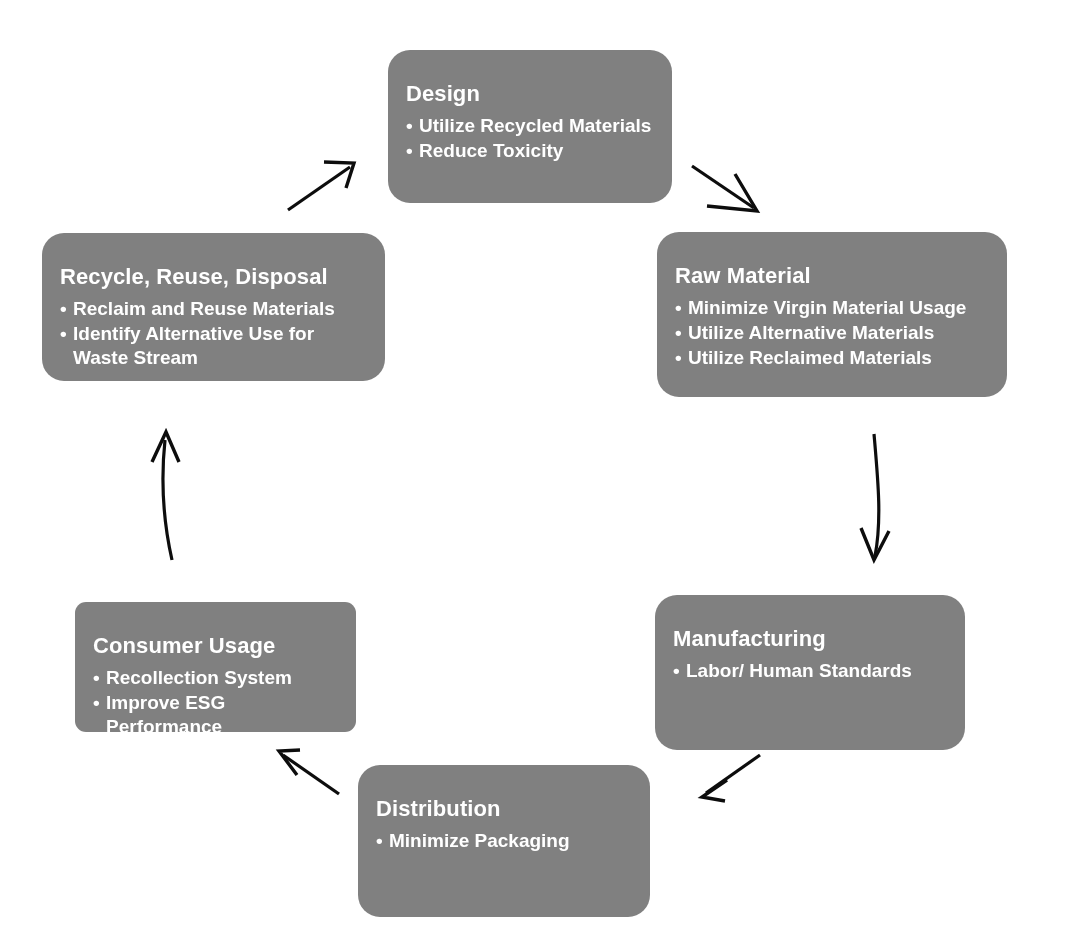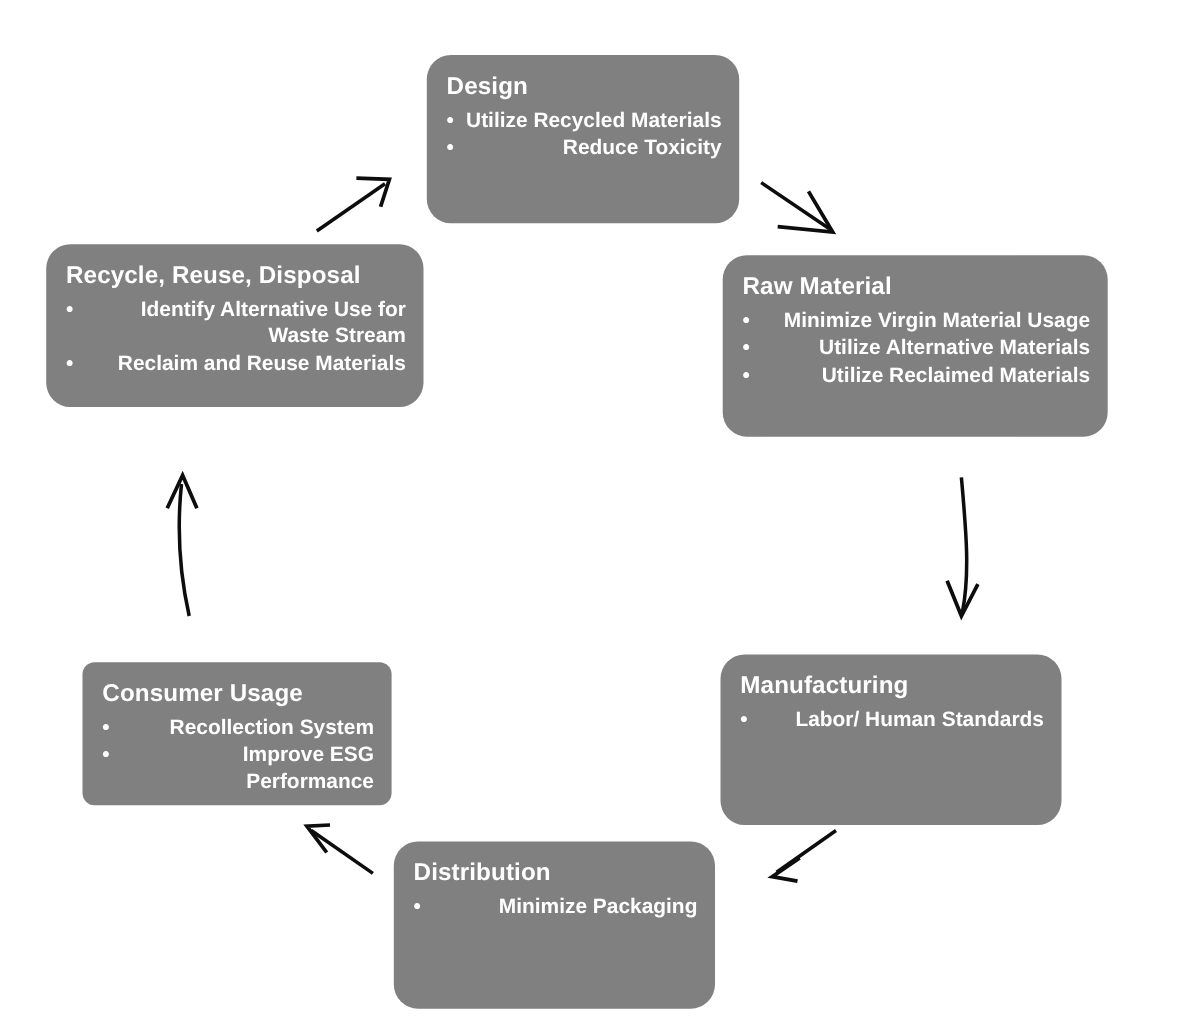--- a/index.html
+++ b/index.html
@@ -15,36 +15,35 @@
     width: 1080px;
     height: 942px;
     background: #ffffff;
     overflow: hidden;
   }
   .node-box {
     position: absolute;
     background: #808080;
     border-radius: 22px;
     box-sizing: border-box;
-    padding: 14px 16px 14px 18px;
+    padding: 30px 16px 14px 18px;
     color: #ffffff;
   }
   .node-title {
     font-size: 22px;
     font-weight: 700;
     line-height: 1.25;
     margin: 0 0 6px 0;
     color: #ffffff;
     letter-spacing: 0.1px;
   }
   .node-list {
     list-style: none;
     margin: 0;
     padding: 0;
-    text-align: right;
   }
   .node-list li {
     font-size: 19px;
     font-weight: 700;
     line-height: 1.27;
     color: #ffffff;
     position: relative;
     padding-left: 13px;
     margin: 0 0 1px 0;
   }
@@ -147,21 +146,21 @@
   </div>
 
   <div class="node-box" style="left:75px; top:602px; width:281px; height:130px;border-radius:11px;">
     <div class="node-title">Consumer Usage</div>
     <ul class="node-list">
       <li>Recollection System</li>
       <li>Improve ESG Performance</li>
     </ul>
   </div>
 
-  <div class="node-box" style="left:42px; top:222px; width:343px; height:148px;">
+  <div class="node-box" style="left:42px; top:233px; width:343px; height:148px;">
     <div class="node-title">Recycle, Reuse, Disposal</div>
     <ul class="node-list">
+      <li>Reclaim and Reuse Materials</li>
       <li>Identify Alternative Use for Waste Stream</li>
-      <li>Reclaim and Reuse Materials</li>
     </ul>
   </div>
 
 </div>
 
 </body></html>

